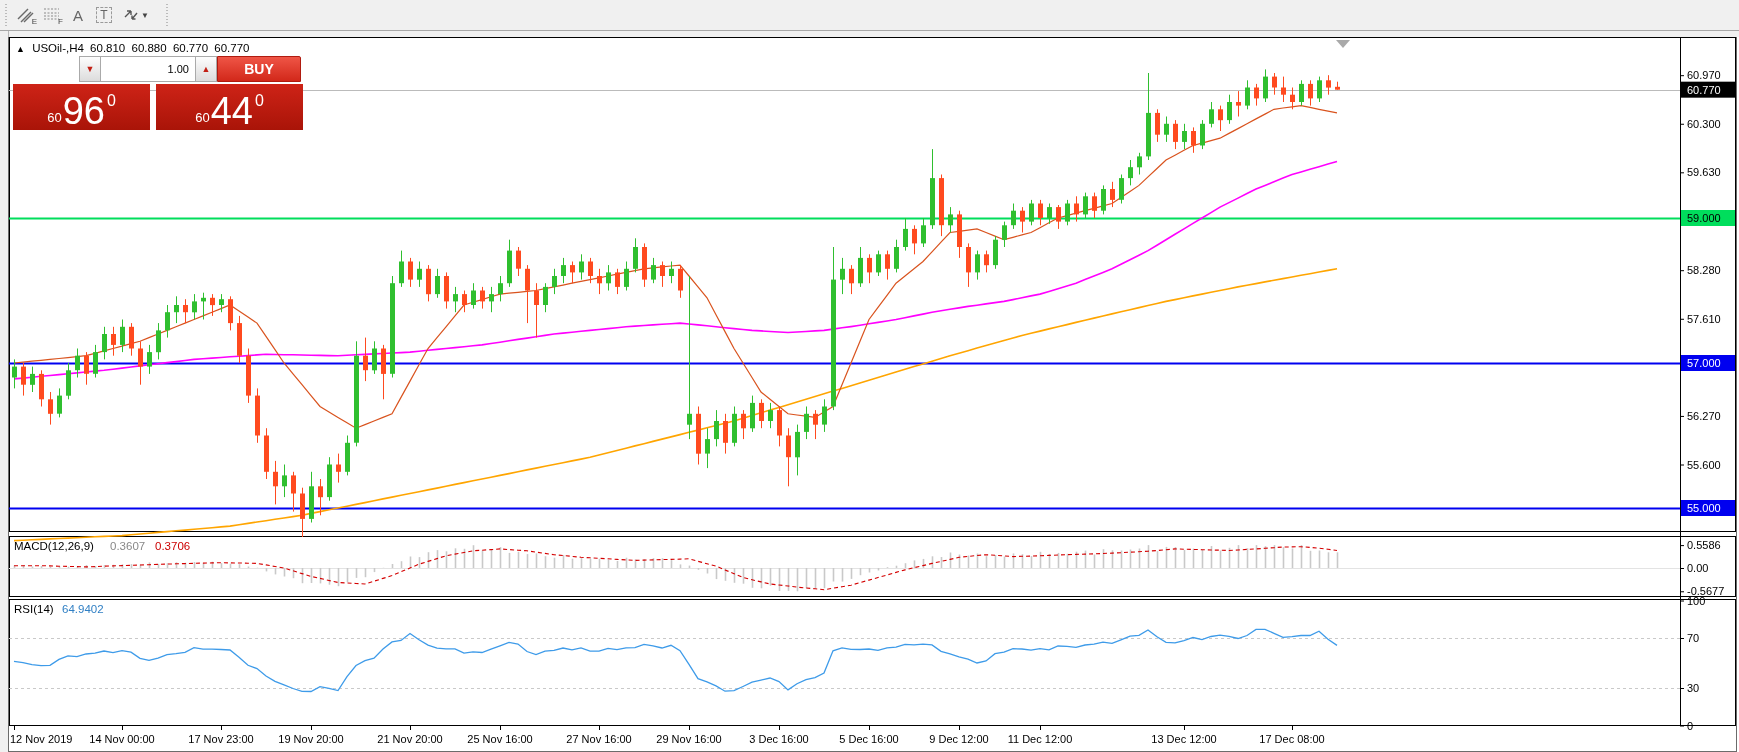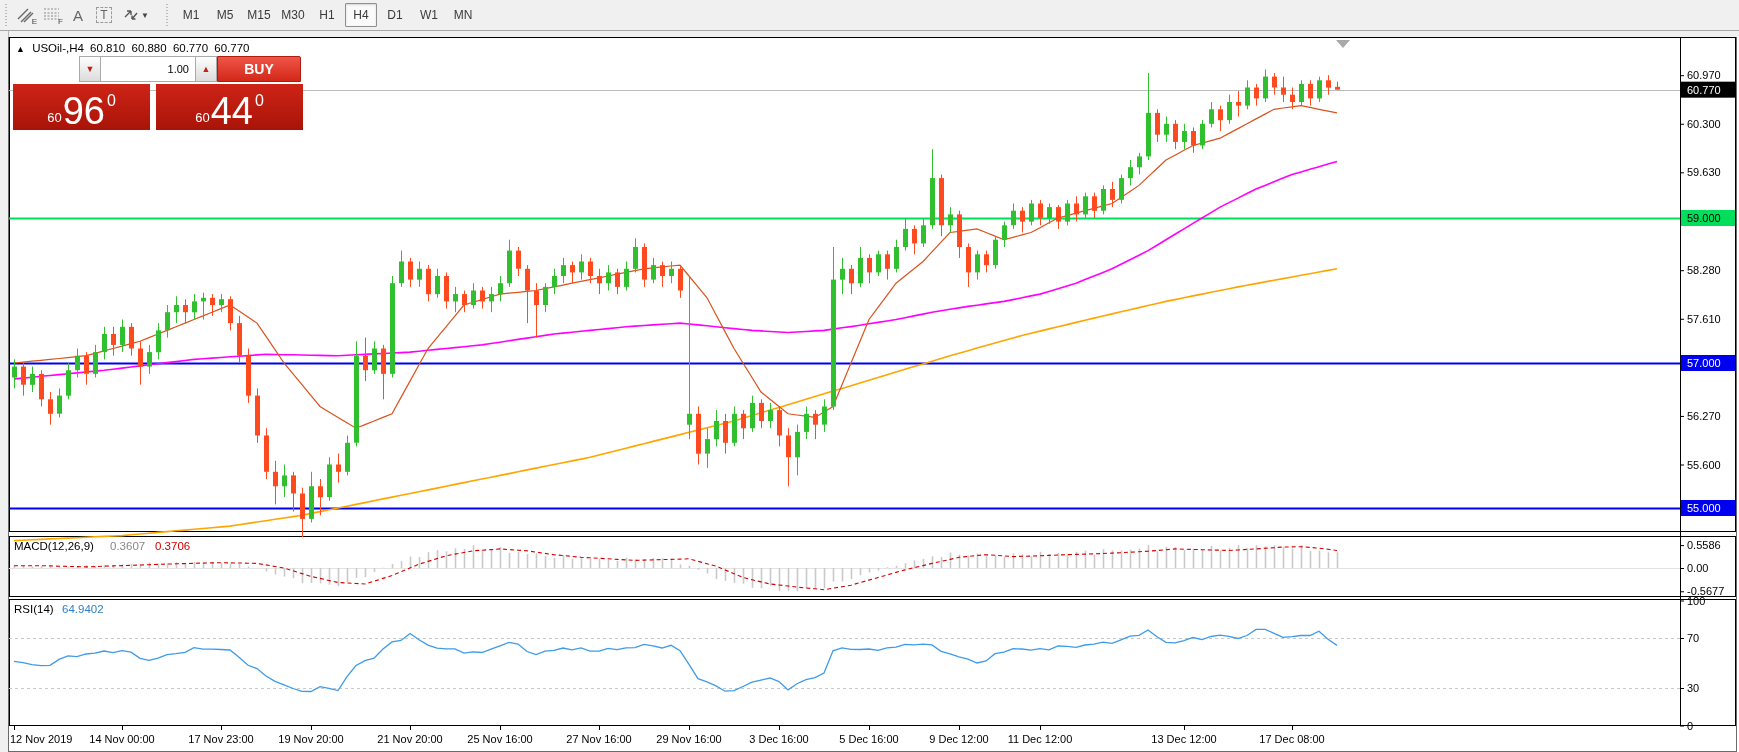--- a/index.html
+++ b/index.html
@@ -71,31 +71,20 @@
       <span style="border:1px dashed #9a9a9a;padding:0 3px;font-size:12px;color:#666;">T</span>
     </div>
     <div class="tool-btn" style="width:38px;">
       <svg width="16" height="14" viewBox="0 0 16 14">
           <path d="M2 9 L8 3 M8 3 L8 7 M8 3 L4 3" stroke="#555" stroke-width="1.4" fill="none"></path>
           <path d="M14 5 L9 11 M9 11 L9 7.5 M9 11 L12.5 11" stroke="#555" stroke-width="1.4" fill="none"></path>
         </svg>
       <span style="font-size:8px;color:#444;margin-left:2px;">▼</span>
     </div>
     <div class="grip" style="margin-left:10px;"></div>
-    <div id="tf-group" style="display:flex;align-items:center;">
-        <div class="tf-btn">M1</div>
-        <div class="tf-btn">M5</div>
-        <div class="tf-btn">M15</div>
-        <div class="tf-btn">M30</div>
-        <div class="tf-btn">H1</div>
-        <div class="tf-btn active">H4</div>
-        <div class="tf-btn">D1</div>
-        <div class="tf-btn">W1</div>
-        <div class="tf-btn">MN</div>
-      </div>
   </div>
 
   <div id="top-gap"></div>
   <div id="left-gutter"></div>
 
   <svg id="chart-svg" width="1739" height="752">
       <rect x="8.5" y="37.5" width="1728" height="714" fill="#fff" stroke="#6b6b6b"></rect>
       <g stroke="#000">
         <rect x="9.5" y="37.5" width="1726" height="494" fill="none" stroke="#000" stroke-width="1"></rect>
         <rect x="9.5" y="536.5" width="1726" height="60" fill="none" stroke="#000" stroke-width="1"></rect>

